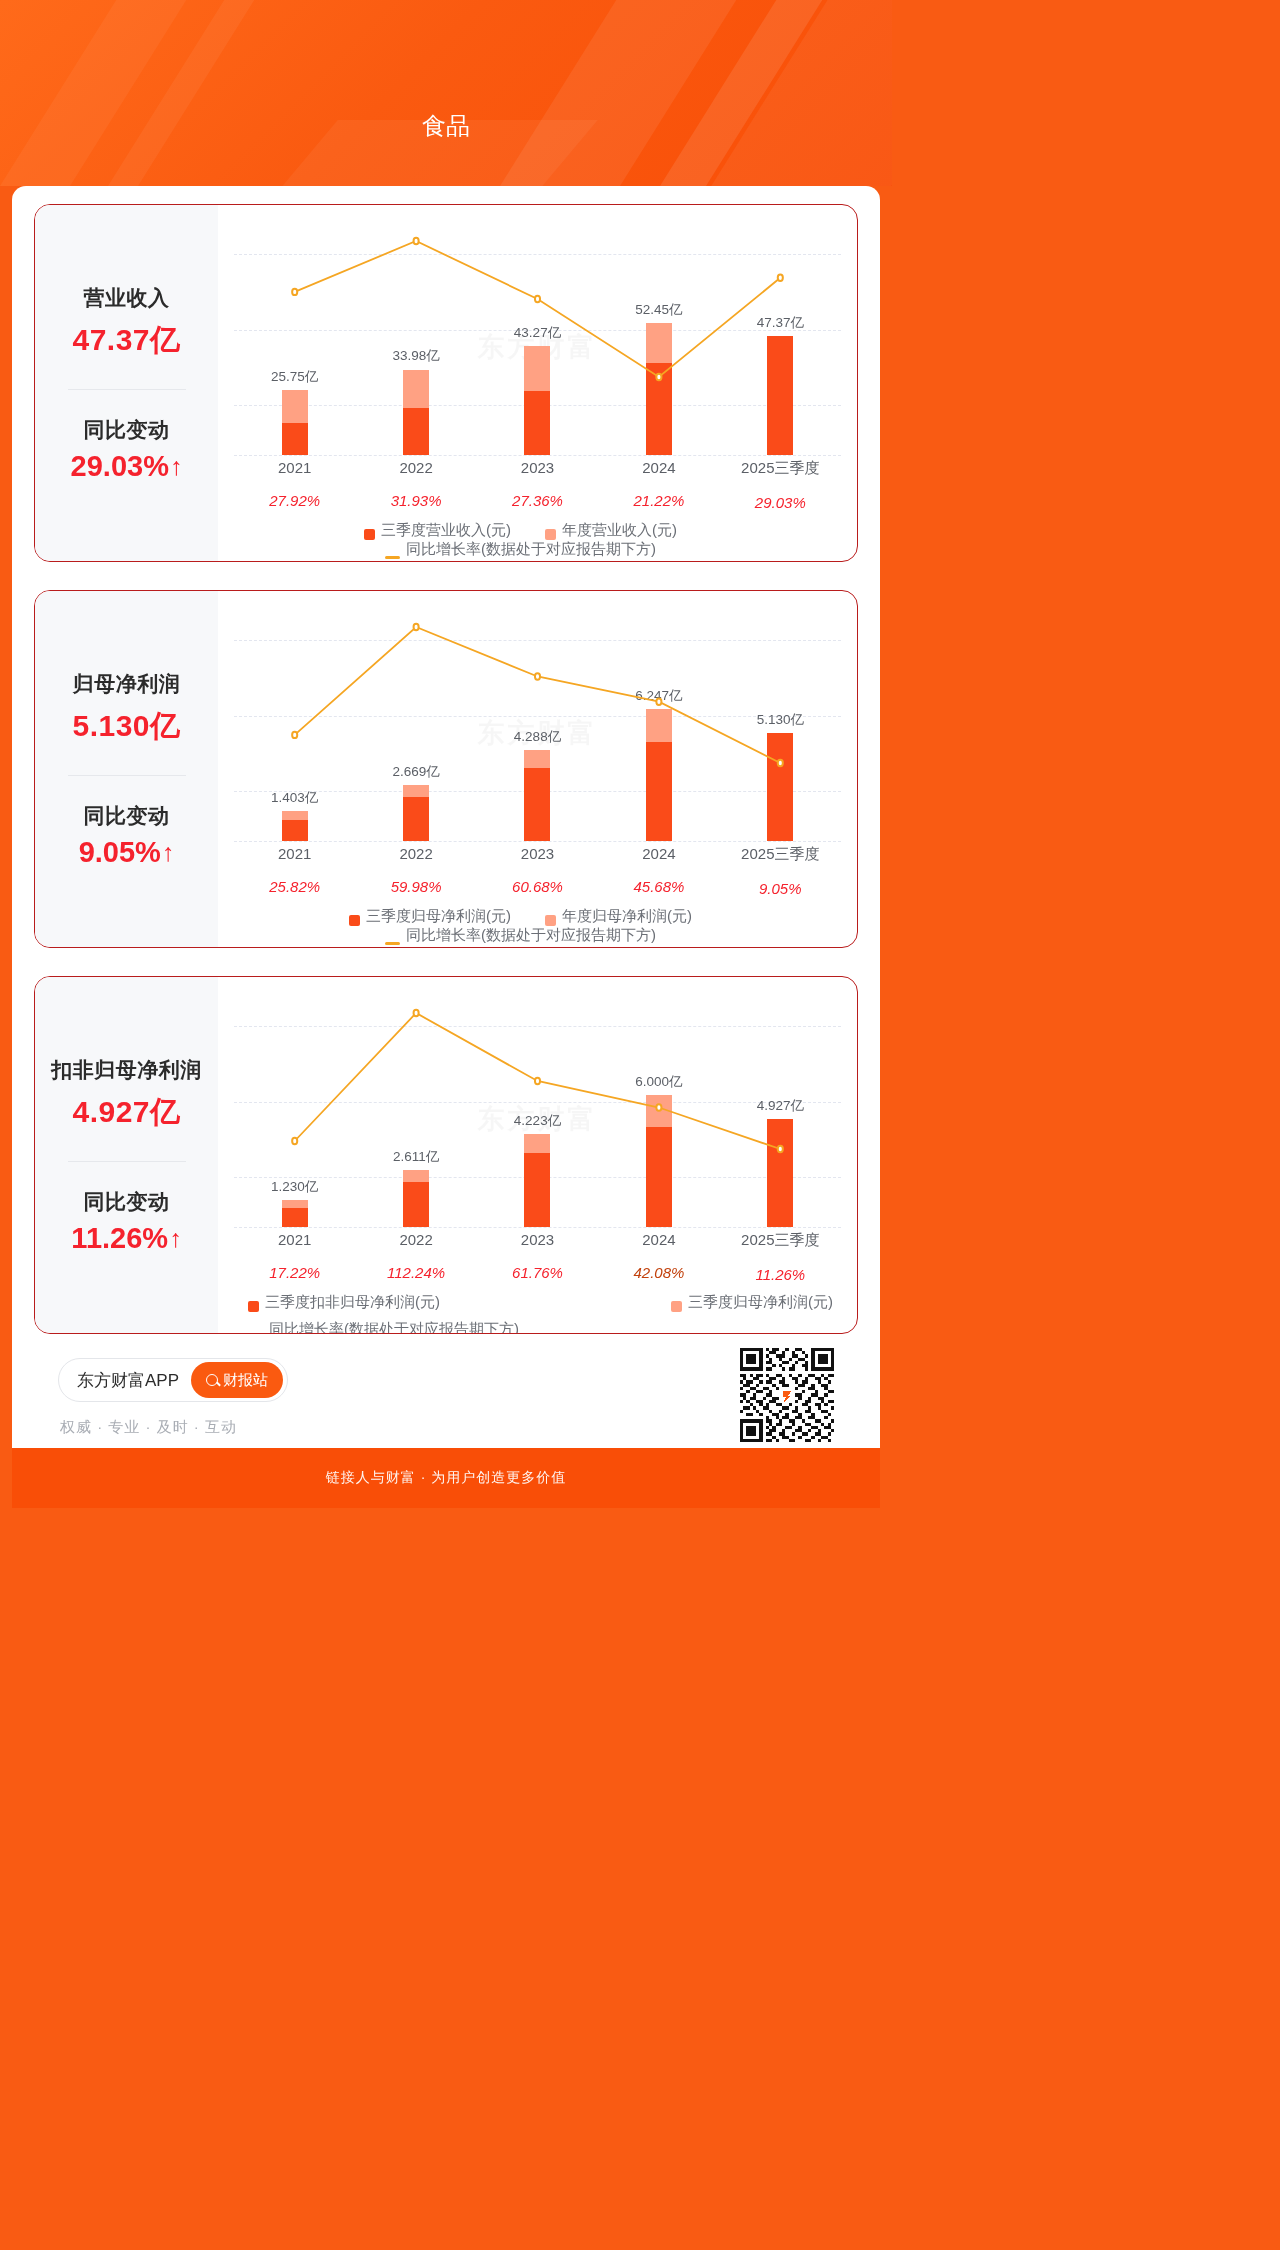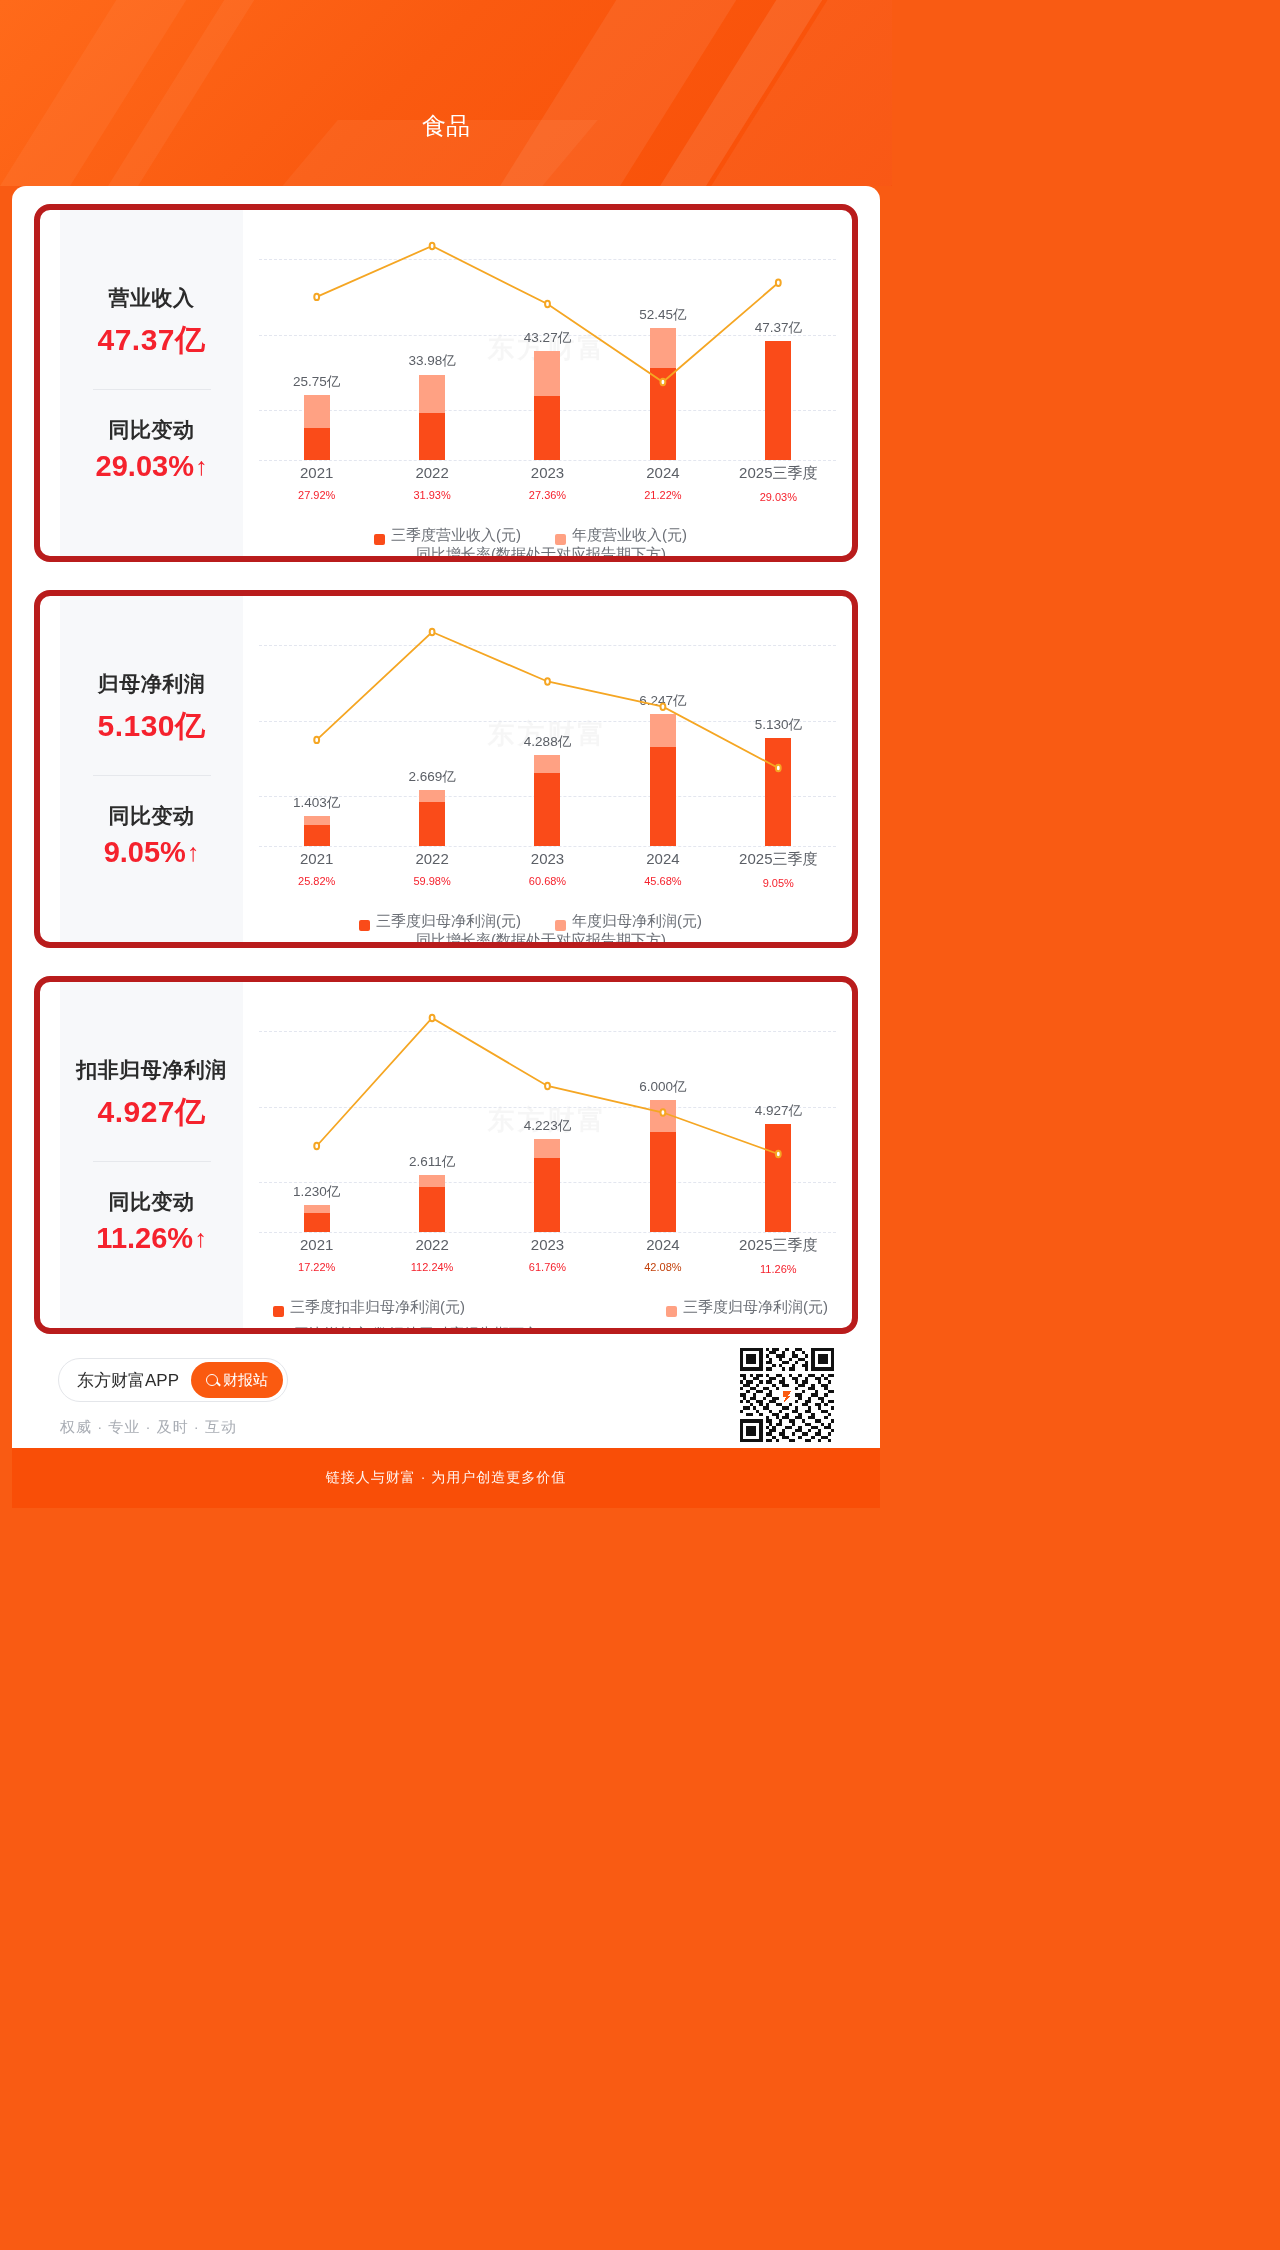--- a/index.html
+++ b/index.html
@@ -61,26 +61,25 @@
     border-radius: 14px 14px 0 0;
     overflow: hidden;
   }
 
   
   .card {
     position: absolute;
     left: 22px;
     width: 824px;
     height: 358px;
-    border: 6px solid #b91c1c;
+    border: 1px solid #b91c1c;
     border-radius: 16px;
     display: flex;
     overflow: hidden;
     background: #ffffff;
-    padding-left: 20px;
   }
   #card-0 { top: 18px; }
   #card-1 { top: 404px; }
   #card-2 { top: 790px; }
 
   .card-left {
     width: 183px;
     background: #f7f8fa;
     display: flex;
     flex-direction: column;
@@ -185,24 +184,25 @@
     width: 14%;
     text-align: center;
     transform: translateX(-50%);
   }
   .xtick .yr {
     font-size: 15px;
     color: #5b5f66;
     display: block;
   }
   .xtick .pct {
-    font-size: 11px;
+    font-size: 15px;
     color: #f5222d;
     display: block;
-    margin-top: 8px;
+    margin-top: 16px;
+    font-style: italic;
   }
 
   .legend {
     position: absolute;
     left: 16px; right: 16px;
     top: 316px;
     display: flex;
     justify-content: center;
     flex-wrap: wrap;
     gap: 0px;

